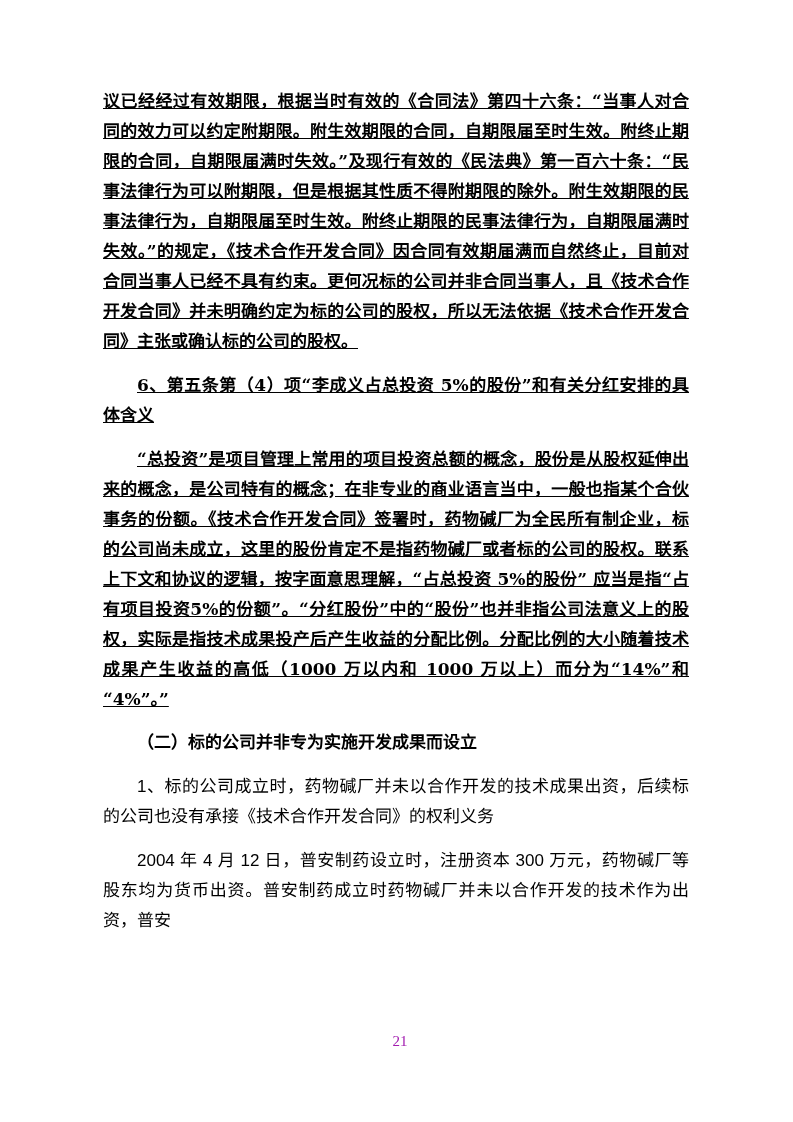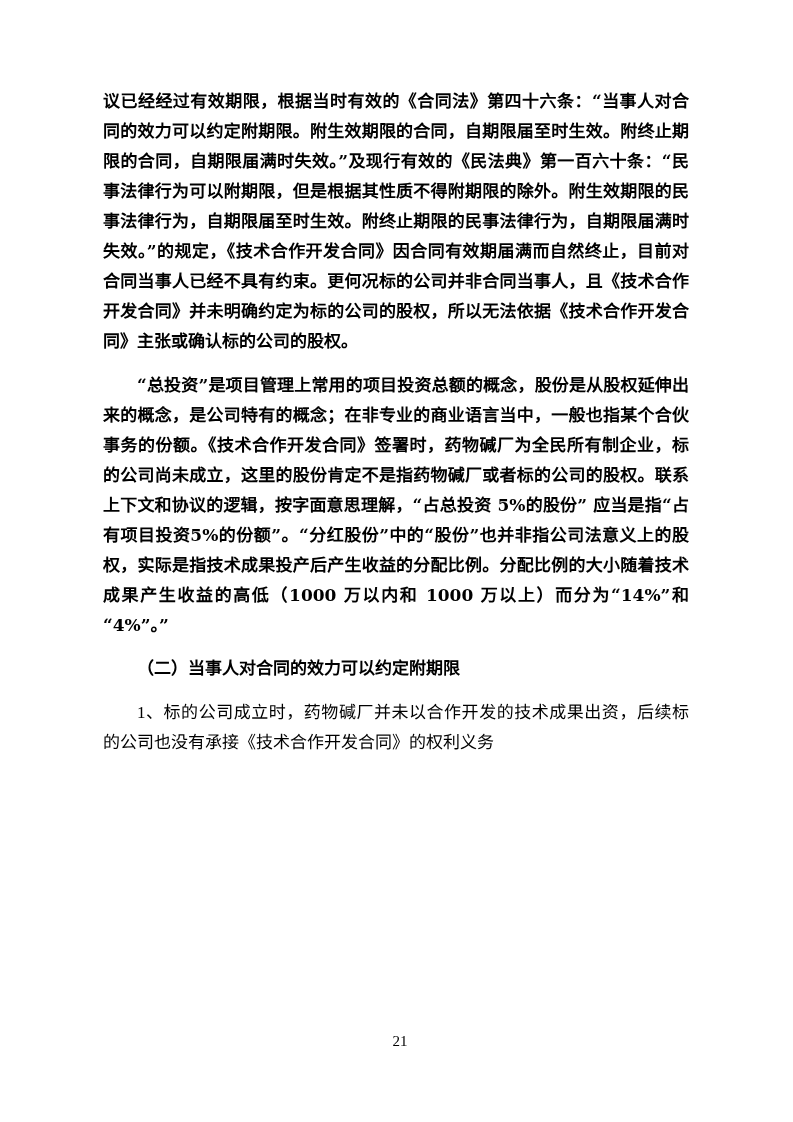--- a/index.html
+++ b/index.html
@@ -27,58 +27,61 @@
     text-align: justify;
     text-justify: inter-ideograph;
     word-break: break-all;
     font-size: 17px;
     line-height: 30px;
   }
   
   .brush {
     font-family: "DejaVu Serif", "Liberation Serif", serif;
     font-weight: 700;
+    text-decoration: underline;
   }
   
   .song {
-    font-family: Liberation Serif, serif;
+    font-family: Liberation Sans, sans-serif;
     font-weight: 400;
     font-size: 17.5px;
   }
   
   .hei-heading {
     font-family: "Liberation Sans", "DejaVu Sans", sans-serif;
     font-weight: 700;
   }
   .indent {
     text-indent: 2em;
   }
   .page-number {
     position: absolute;
     left: 7px;
     right: 0;
     bottom: 72px;
     text-align: center;
     font-family: "Liberation Serif", "DejaVu Serif", serif;
     font-size: 15px;
     line-height: 18px;
-    color: #000000;
+    color: #a21caf;
   }
 </style>
 </head>
 <body>
 
 <div class="page">
 
   <p class="brush">议已经经过有效期限，根据当时有效的《合同法》第四十六条：“当事人对合同的效力可以约定附期限。附生效期限的合同，自期限届至时生效。附终止期限的合同，自期限届满时失效。”及现行有效的《民法典》第一百六十条：“民事法律行为可以附期限，但是根据其性质不得附期限的除外。附生效期限的民事法律行为，自期限届至时生效。附终止期限的民事法律行为，自期限届满时失效。”的规定，《技术合作开发合同》因合同有效期届满而自然终止，目前对合同当事人已经不具有约束。更何况标的公司并非合同当事人，且《技术合作开发合同》并未明确约定为标的公司的股权，所以无法依据《技术合作开发合同》主张或确认标的公司的股权。</p>
 
+  <p class="brush indent">6、第五条第（4）项“李成义占总投资 5%的股份”和有关分红安排的具体含义</p>
 
 
   <p class="brush indent">“总投资”是项目管理上常用的项目投资总额的概念，股份是从股权延伸出来的概念，是公司特有的概念；在非专业的商业语言当中，一般也指某个合伙事务的份额。《技术合作开发合同》签署时，药物碱厂为全民所有制企业，标的公司尚未成立，这里的股份肯定不是指药物碱厂或者标的公司的股权。联系上下文和协议的逻辑，按字面意思理解，“占总投资 5%的股份” 应当是指“占有项目投资5%的份额”。“分红股份”中的“股份”也并非指公司法意义上的股权，实际是指技术成果投产后产生收益的分配比例。分配比例的大小随着技术成果产生收益的高低（1000 万以内和 1000 万以上）而分为“14%”和“4%”。”</p>
 
-  <p class="hei-heading indent">（二）当事人对合同的效力可以约定附期限</p>
+  <p class="hei-heading indent">（二）标的公司并非专为实施开发成果而设立</p>
 
   <p class="song indent">1、标的公司成立时，药物碱厂并未以合作开发的技术成果出资，后续标的公司也没有承接《技术合作开发合同》的权利义务</p>
 
+  <p class="song indent">2004 年 4 月 12 日，普安制药设立时，注册资本 300 万元，药物碱厂等股东均为货币出资。普安制药成立时药物碱厂并未以合作开发的技术作为出资，普安</p>
 
   <div class="page-number">21</div>
 
 </div>
 
 </body></html>

